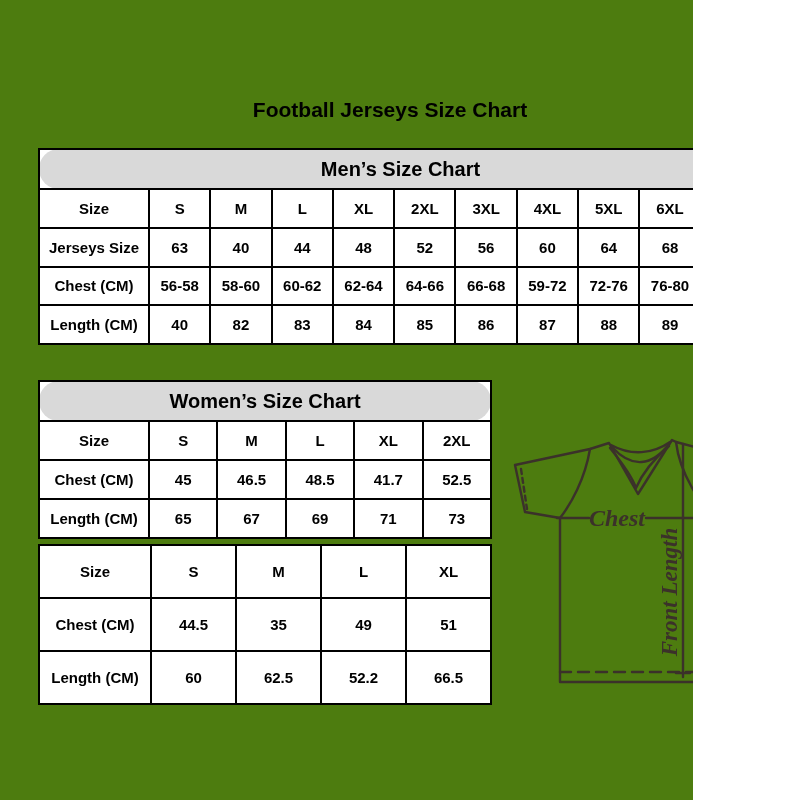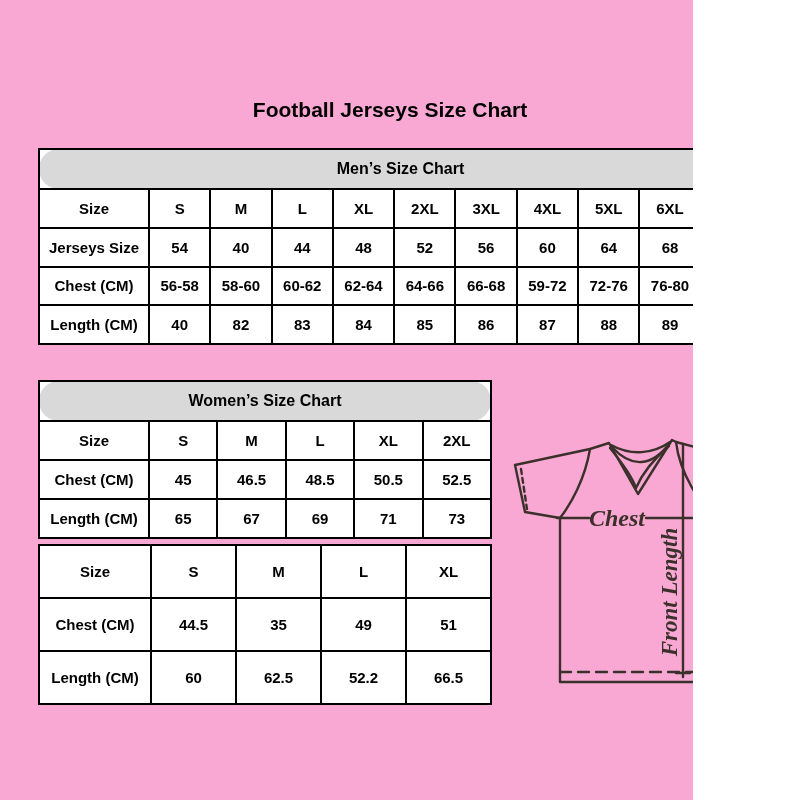--- a/index.html
+++ b/index.html
@@ -1,23 +1,23 @@
 <!DOCTYPE html>
 <html><head>
 <meta charset="utf-8">
 <style>
   html,body{margin:0;padding:0;background:#ffffff;}
-  .page{position:relative;width:693px;height:800px;background:#f9a8d4;overflow:hidden;
+  .page{position:relative;width:693px;height:800px;background:#4d7c0f;overflow:hidden;
         font-family:"Liberation Sans",sans-serif;color:#000;}
   .page-title{position:absolute;left:0;top:98px;width:780px;text-align:center;
         font-size:21px;font-weight:bold;color:#000;}
   table.size-chart{position:absolute;border-collapse:collapse;table-layout:fixed;background:#fff;}
   table.size-chart td{border:2px solid #000;text-align:center;vertical-align:middle;
         font-weight:bold;font-size:15px;color:#000;padding:0;overflow:hidden;white-space:nowrap;}
-  table.size-chart td.section-title{background:#d9d9d9;font-size:16px;border-radius:20px;}
+  table.size-chart td.section-title{background:#d9d9d9;font-size:20px;border-radius:20px;}
   tr.section-row{height:40px;}
   #men-table{left:38px;top:148px;width:725px;height:197px;}
   #women-table{left:38px;top:380px;width:454px;height:159px;}
   #youth-table{left:38px;top:544px;width:454px;height:161px;}
   .jersey-wrap{position:absolute;left:505px;top:434px;width:260px;height:255px;}
   .sketch-text{font-family:"Liberation Serif",serif;font-style:italic;font-weight:bold;}
 </style>
 </head>
 <body>
 
@@ -42,21 +42,21 @@
       <td>XL</td>
       <td>2XL</td>
       <td>3XL</td>
       <td>4XL</td>
       <td>5XL</td>
       <td>6XL</td>
       <td>7XL</td>
     </tr>
     <tr>
       <td>Jerseys Size</td>
-      <td>54</td>
+      <td>63</td>
       <td>40</td>
       <td>44</td>
       <td>48</td>
       <td>52</td>
       <td>56</td>
       <td>60</td>
       <td>64</td>
       <td>68</td>
       <td>72</td>
     </tr>
@@ -104,21 +104,21 @@
       <td>M</td>
       <td>L</td>
       <td>XL</td>
       <td>2XL</td>
     </tr>
     <tr>
       <td>Chest (CM)</td>
       <td>45</td>
       <td>46.5</td>
       <td>48.5</td>
-      <td>50.5</td>
+      <td>41.7</td>
       <td>52.5</td>
     </tr>
     <tr>
       <td>Length (CM)</td>
       <td>65</td>
       <td>67</td>
       <td>69</td>
       <td>71</td>
       <td>73</td>
     </tr>

